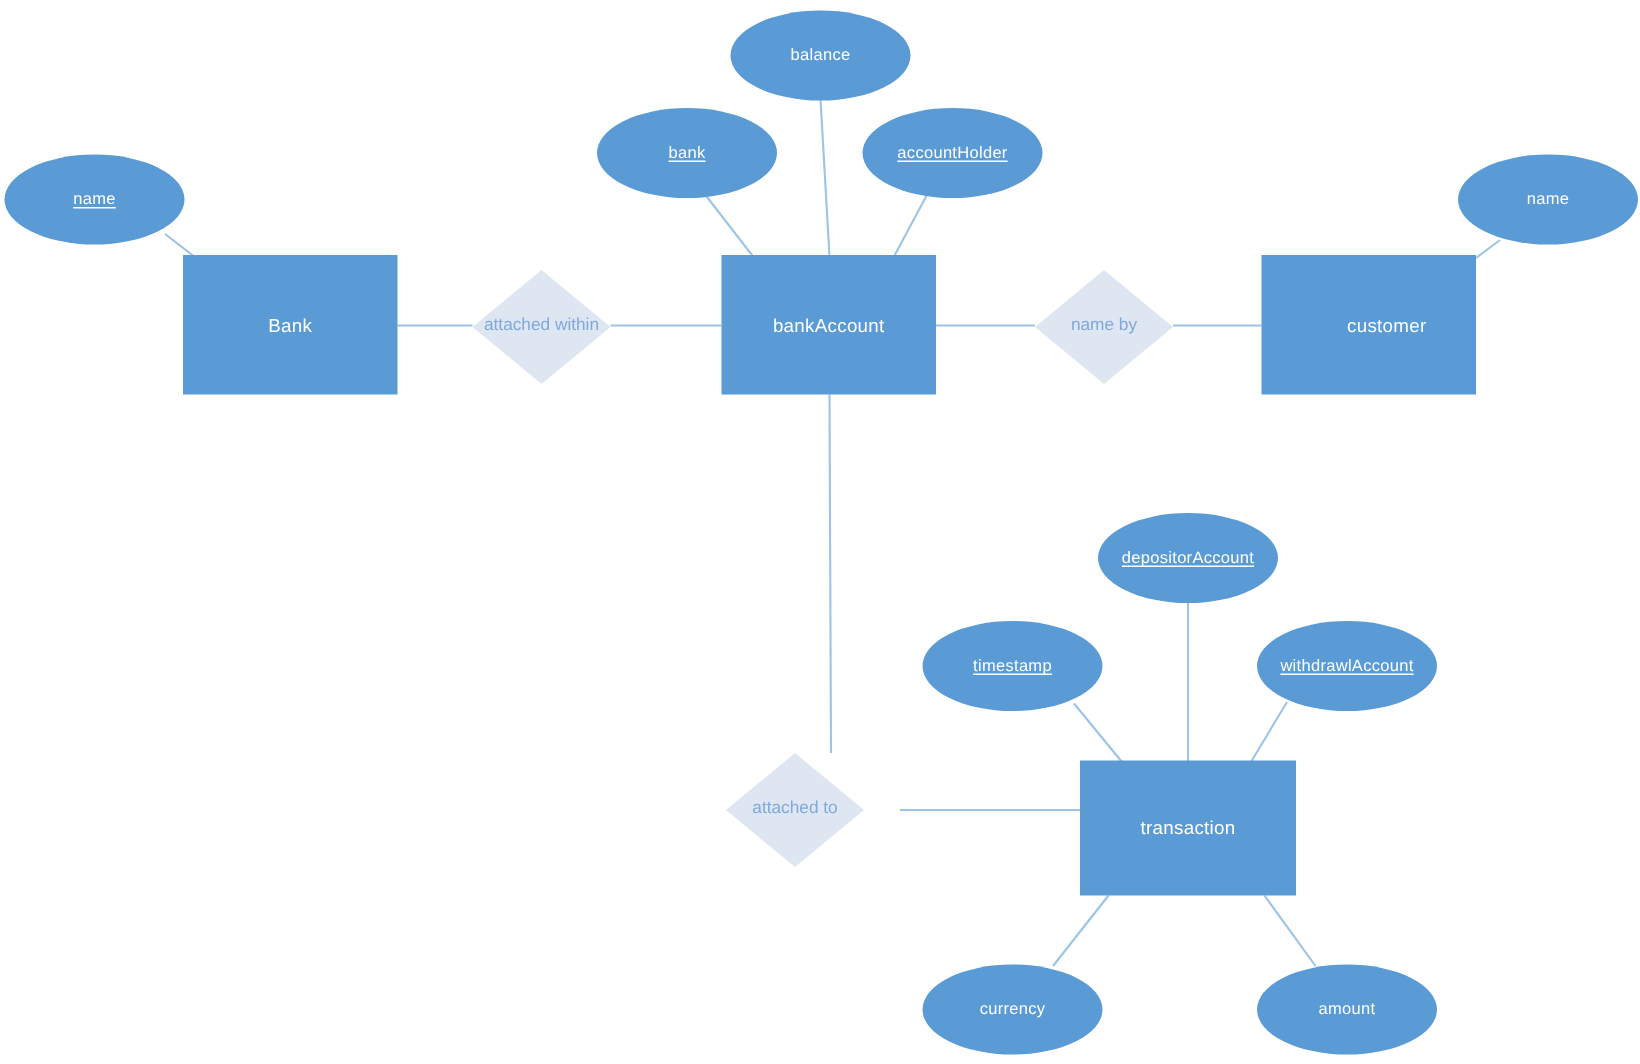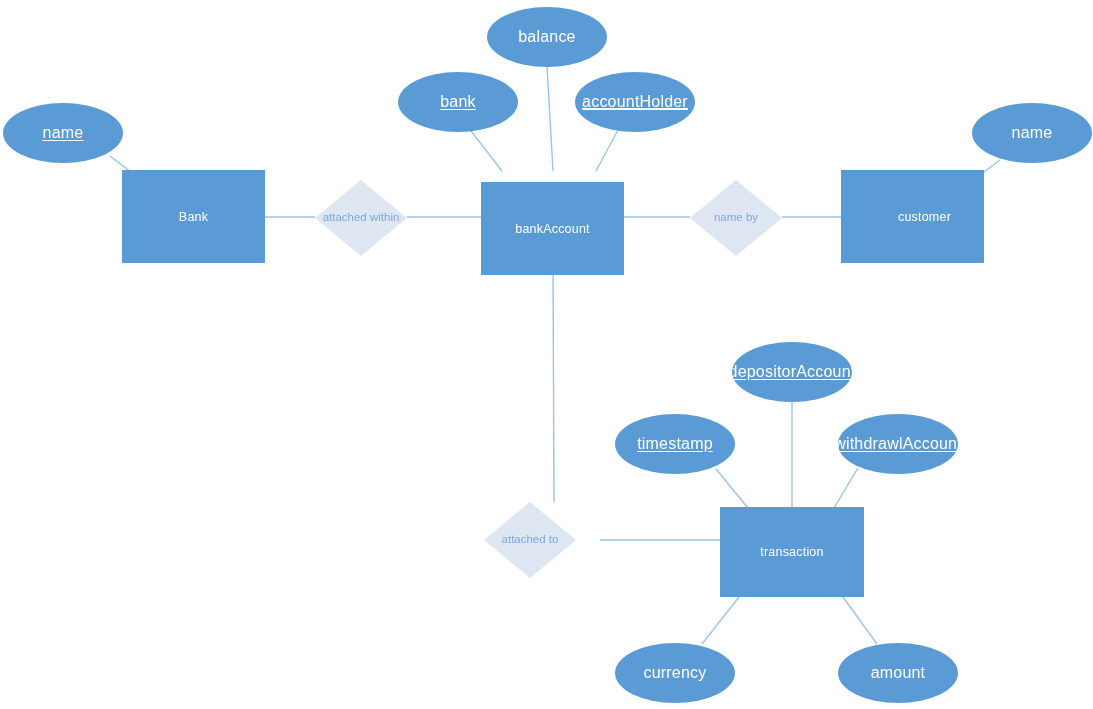--- a/index.html
+++ b/index.html
@@ -33,21 +33,21 @@
   .entity {
     background: #5B9BD5;
     color: #ffffff;
     font-size: 12.5px;
     letter-spacing: 0.2px;
   }
   .attribute {
     background: #5B9BD5;
     color: #ffffff;
     border-radius: 50%;
-    font-size: 16px;
+    font-size: 11px;
     letter-spacing: 0.2px;
   }
   .attribute.key .label {
     text-decoration: underline;
     text-underline-offset: 2px;
   }
   .relationship {
     background: transparent;
     color: #7FA8DC;
     font-size: 11.5px;
@@ -92,21 +92,21 @@
       <line x1="792" y1="401" x2="792" y2="508" stroke="#9DC3E6" stroke-width="1.4"></line>
       <line x1="858" y1="468" x2="834" y2="508" stroke="#9DC3E6" stroke-width="1.4"></line>
       <line x1="739" y1="597" x2="702" y2="644" stroke="#9DC3E6" stroke-width="1.4"></line>
       <line x1="843" y1="597" x2="877" y2="644" stroke="#9DC3E6" stroke-width="1.4"></line>
     </svg>
 
   <div id="nodes">
       <div class="node entity" style="left: 122px; top: 170px; width: 143px; height: 93px;">
         <span class="label">Bank</span>
       </div>
-      <div class="node entity" style="left: 481px; top: 170px; width: 143px; height: 93px; margin-top: 12px;">
+      <div class="node entity" style="left: 481px; top: 170px; width: 143px; height: 93px;">
         <span class="label">bankAccount</span>
       </div>
       <div class="node entity" style="left: 841px; top: 170px; width: 143px; height: 93px; padding-left: 24px;">
         <span class="label">customer</span>
       </div>
       <div class="node entity" style="left: 720px; top: 507px; width: 144px; height: 90px;">
         <span class="label">transaction</span>
       </div>
       <div class="node relationship" style="left: 315px; top: 180px; width: 92px; height: 76px;">
         <div class="diamond-bg"></div>
@@ -122,21 +122,21 @@
       </div>
       <div class="node attribute key" style="left: 3px; top: 103px; width: 120px; height: 60px;">
         <span class="label">name</span>
       </div>
       <div class="node attribute key" style="left: 398px; top: 72px; width: 120px; height: 60px;">
         <span class="label">bank</span>
       </div>
       <div class="node attribute" style="left: 487px; top: 7px; width: 120px; height: 60px;">
         <span class="label">balance</span>
       </div>
-      <div class="node attribute key" style="left: 575px; top: 72px; width: 120px; height: 60px; text-decoration: underline;">
+      <div class="node attribute key" style="left: 575px; top: 72px; width: 120px; height: 60px;">
         <span class="label">accountHolder</span>
       </div>
       <div class="node attribute" style="left: 972px; top: 103px; width: 120px; height: 60px;">
         <span class="label">name</span>
       </div>
       <div class="node attribute key" style="left: 732px; top: 342px; width: 120px; height: 60px;">
         <span class="label">depositorAccount</span>
       </div>
       <div class="node attribute key" style="left: 615px; top: 414px; width: 120px; height: 60px;">
         <span class="label">timestamp</span>

